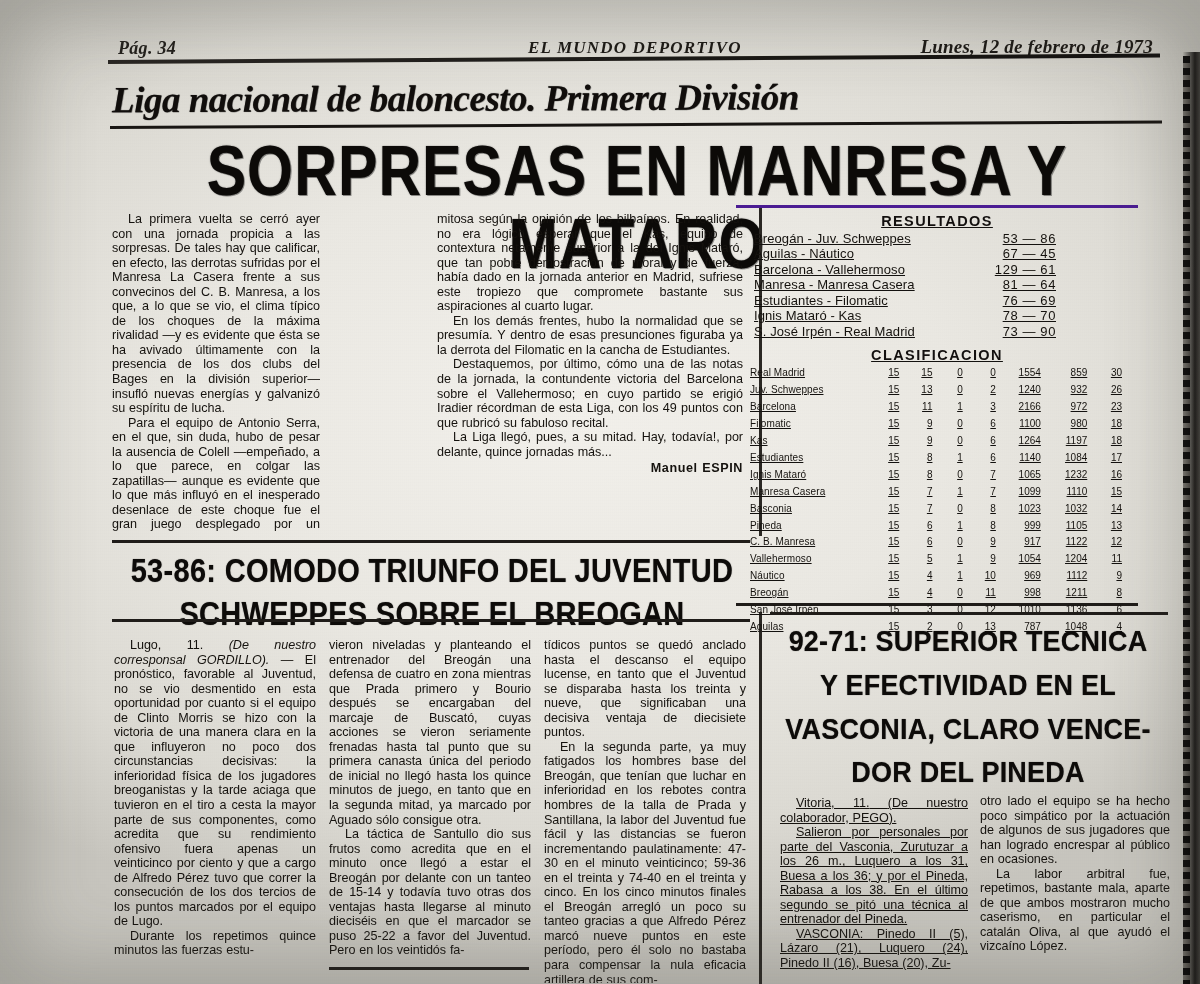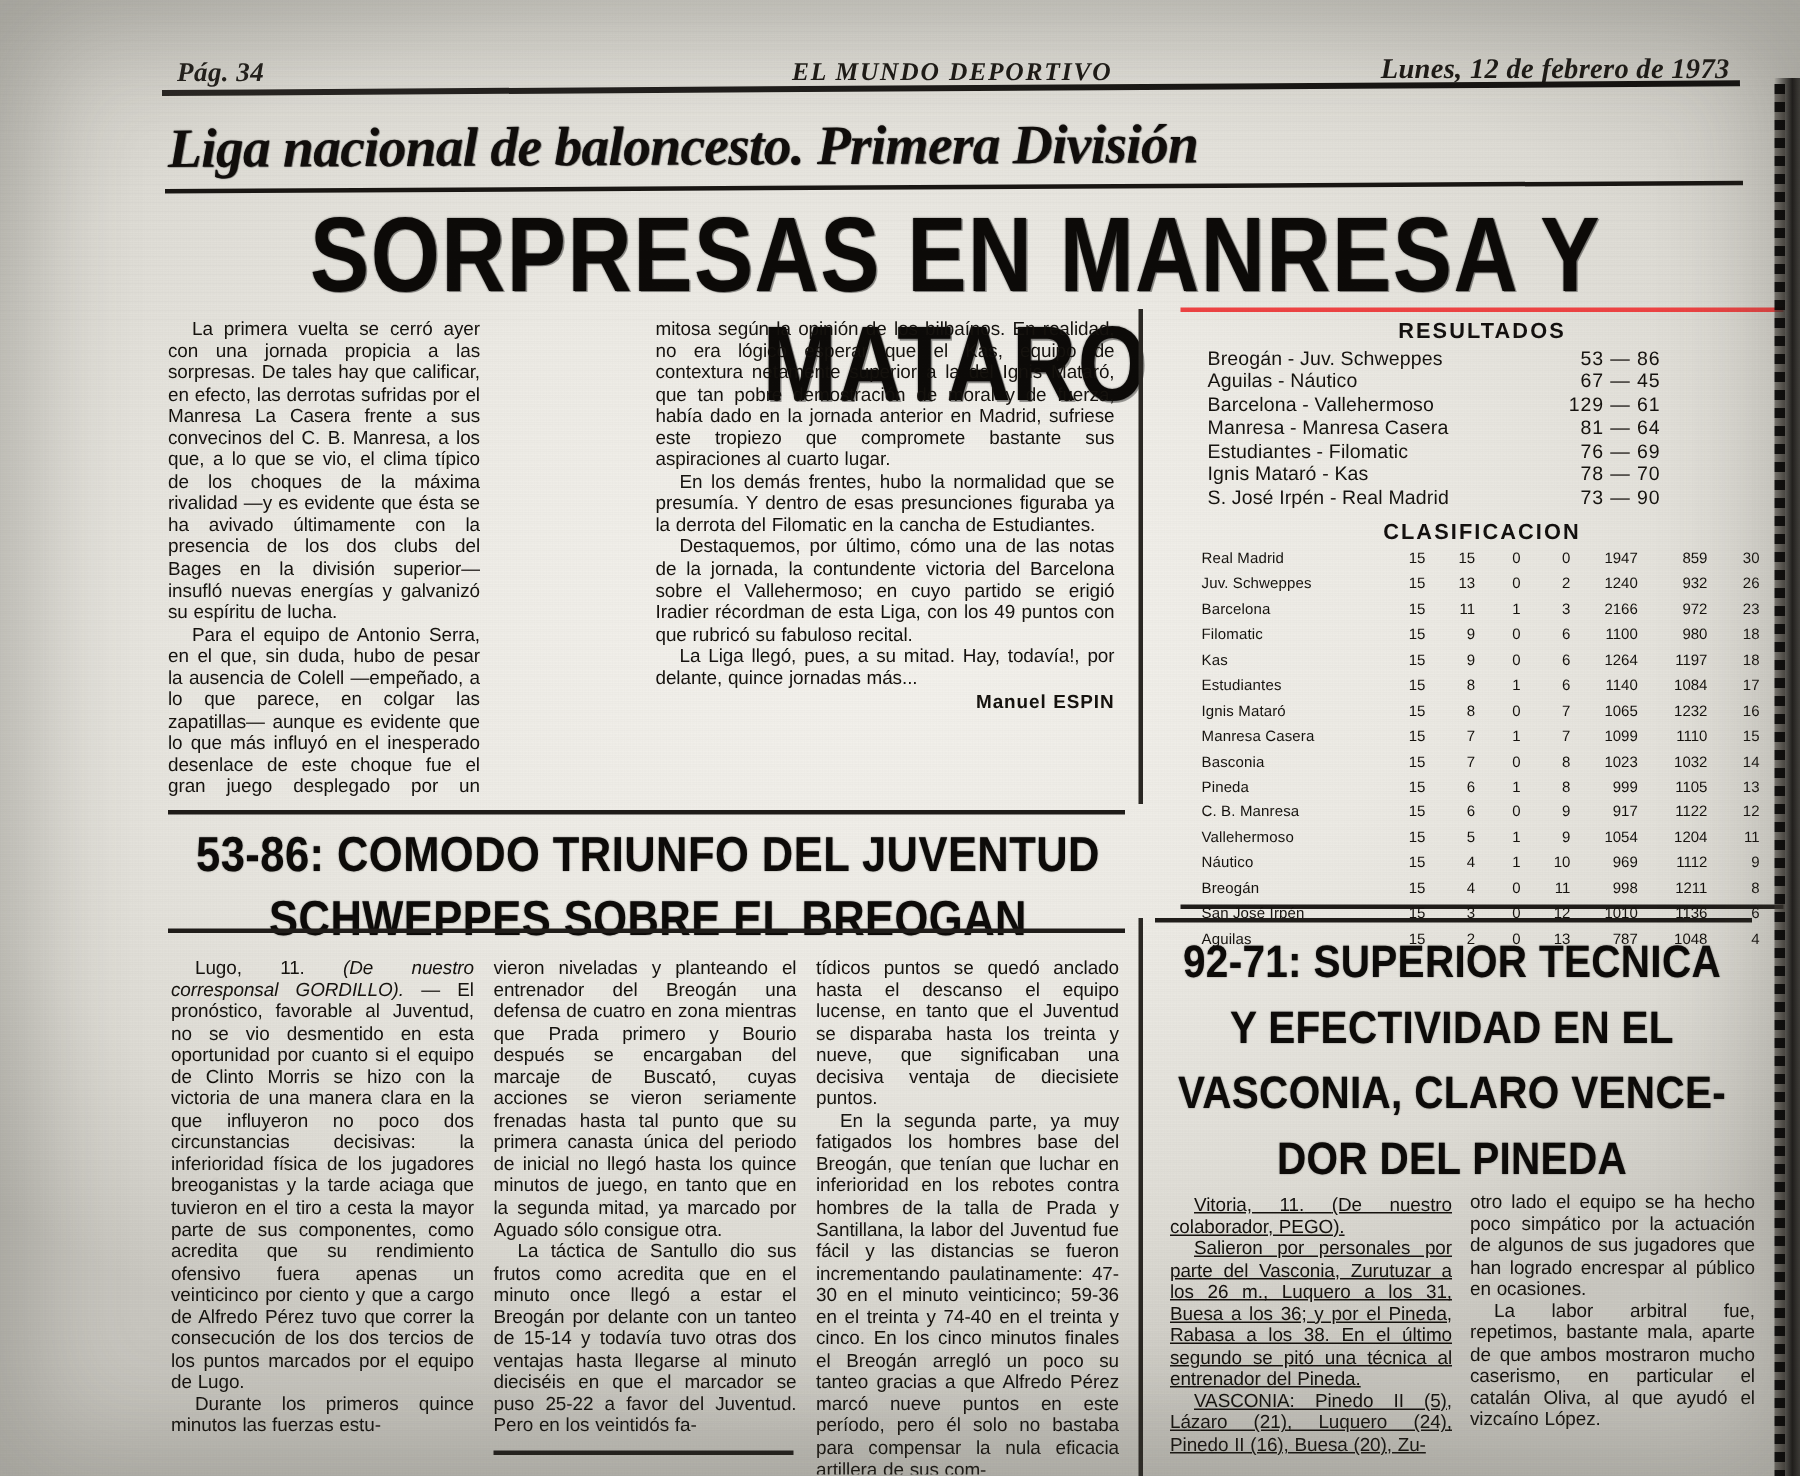--- a/index.html
+++ b/index.html
@@ -146,23 +146,24 @@
   .vrule {
     position: absolute;
     background: #2b2824;
   }
   #vr-main { left: 759px; top: 206px; width: 3px; height: 330px; }
   #vr-right { left: 759px; top: 612px; width: 3px; height: 372px; }
 
   
   .box {
     position: absolute;
-    left: 787px; top: 205px; width: 402px; height: 395px;
-    border-top: 3px solid #ef4444;
+    left: 736px; top: 205px; width: 402px; height: 395px;
+    border-top: 3px solid #4c1d95;
     border-bottom: 3px solid #201d1a;
+    text-decoration: underline;
   }
   .box-title {
     text-align: center;
     font-family: "Liberation Sans", sans-serif;
     font-weight: 700;
     font-size: 14.5px;
     letter-spacing: 1.4px;
     margin: 5px 0 2px 0;
     color: #141110;
   }
@@ -316,21 +317,21 @@
 
       <div class="box-title" style="margin-top:8px;">CLASIFICACION</div>
       <table class="ctab">
         <tbody>
           <tr>
             <td class="team">Real  Madrid</td>
             <td class="n c-j">15</td>
             <td class="n c-g">15</td>
             <td class="n c-e">0</td>
             <td class="n c-p">0</td>
-            <td class="n c-pf">1947</td>
+            <td class="n c-pf">1554</td>
             <td class="n c-pc">859</td>
             <td class="n c-pt">30</td>
           </tr>
           <tr>
             <td class="team">Juv. Schweppes</td>
             <td class="n c-j">15</td>
             <td class="n c-g">13</td>
             <td class="n c-e">0</td>
             <td class="n c-p">2</td>
             <td class="n c-pf">1240</td>
@@ -483,21 +484,21 @@
 
     <div class="subhead-rule-top"></div>
     <div class="subhead">
       <div>53-86: COMODO TRIUNFO DEL JUVENTUD</div>
       <div>SCHWEPPES SOBRE EL BREOGAN</div>
     </div>
     <div class="subhead-rule-bot"></div>
 
     <div class="col clip" id="low-col-1" style="height:345px;">
       <p><span>Lugo, 11.</span> <span class="lead-it">(De nuestro corresponsal GORDILLO).</span> <span>— El pronóstico, favorable al Juventud, no se vio desmentido en esta oportunidad por cuanto si el equipo de Clinto Morris se hizo con la victoria de una manera clara en la que influyeron no poco dos circunstancias decisivas: la inferioridad física de los jugadores breoganistas y la tarde aciaga que tuvieron en el tiro a cesta la mayor parte de sus componentes, como acredita que su rendimiento ofensivo fuera apenas un veinticinco por ciento y que a cargo de Alfredo Pérez tuvo que correr la consecución de los dos tercios de los puntos marcados por el equipo de Lugo.</span></p>
-      <p>Durante los primeros quince minutos las fuerzas estu-</p>
+      <p>Durante los repetimos quince minutos las fuerzas estu-</p>
     </div>
 
     <div class="col clip" id="low-col-2" style="height:330px;">
       <p class="noind">vieron niveladas y planteando el entrenador del Breogán una defensa de cuatro en zona mientras que Prada primero y Bourio después se encargaban del marcaje de Buscató, cuyas acciones se vieron seriamente frenadas hasta tal punto que su primera canasta única del periodo de inicial no llegó hasta los quince minutos de juego, en tanto que en la segunda mitad, ya marcado por Aguado sólo consigue otra.</p>
       <p>La táctica de Santullo dio sus frutos como acredita que en el minuto once llegó a estar el Breogán por delante con un tanteo de 15-14 y todavía tuvo otras dos ventajas hasta llegarse al minuto dieciséis en que el marcador se puso 25-22 a favor del Juventud. Pero en los veintidós fa-</p>
     </div>
 
     <div class="col clip" id="low-col-3" style="height:345px;">
       <p class="noind">tídicos puntos se quedó anclado hasta el descanso el equipo lucense, en tanto que el Juventud se disparaba hasta los treinta y nueve, que significaban una decisiva ventaja de diecisiete puntos.</p>
       <p>En la segunda parte, ya muy fatigados los hombres base del Breogán, que tenían que luchar en inferioridad en los rebotes contra hombres de la talla de Prada y Santillana, la labor del Juventud fue fácil y las distancias se fueron incrementando paulatinamente: 47-30 en el minuto veinticinco; 59-36 en el treinta y 74-40 en el treinta y cinco. En los cinco minutos finales el Breogán arregló un poco su tanteo gracias a que Alfredo Pérez marcó nueve puntos en este período, pero él solo no bastaba para compensar la nula eficacia artillera de sus com-</p>

